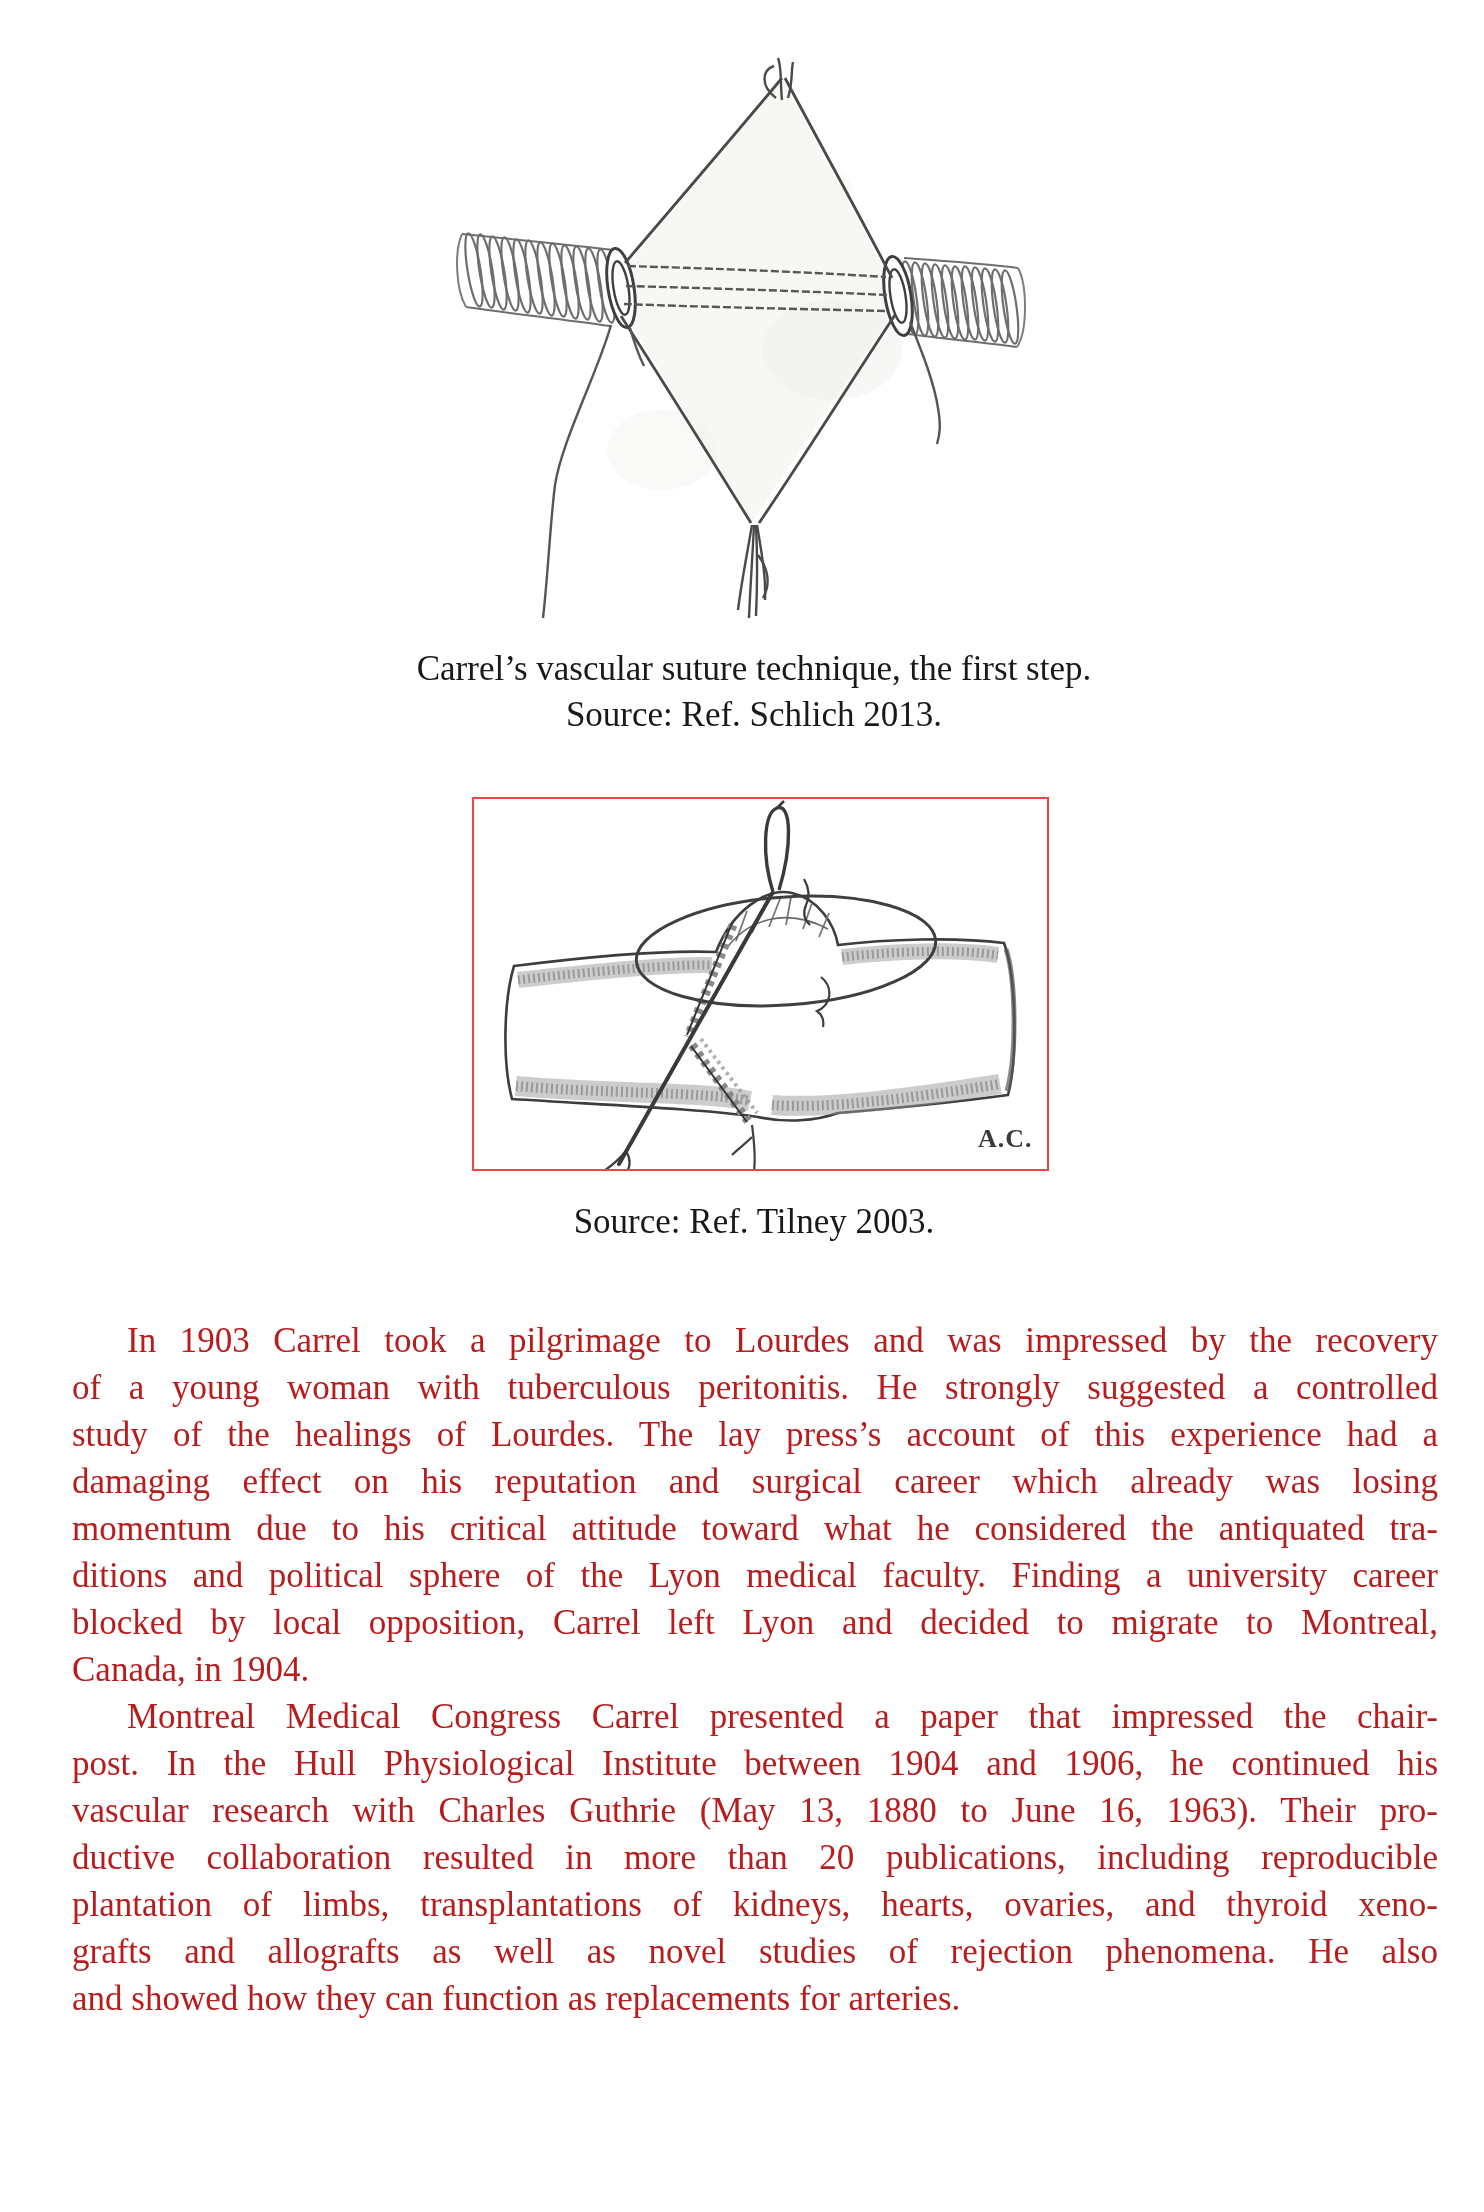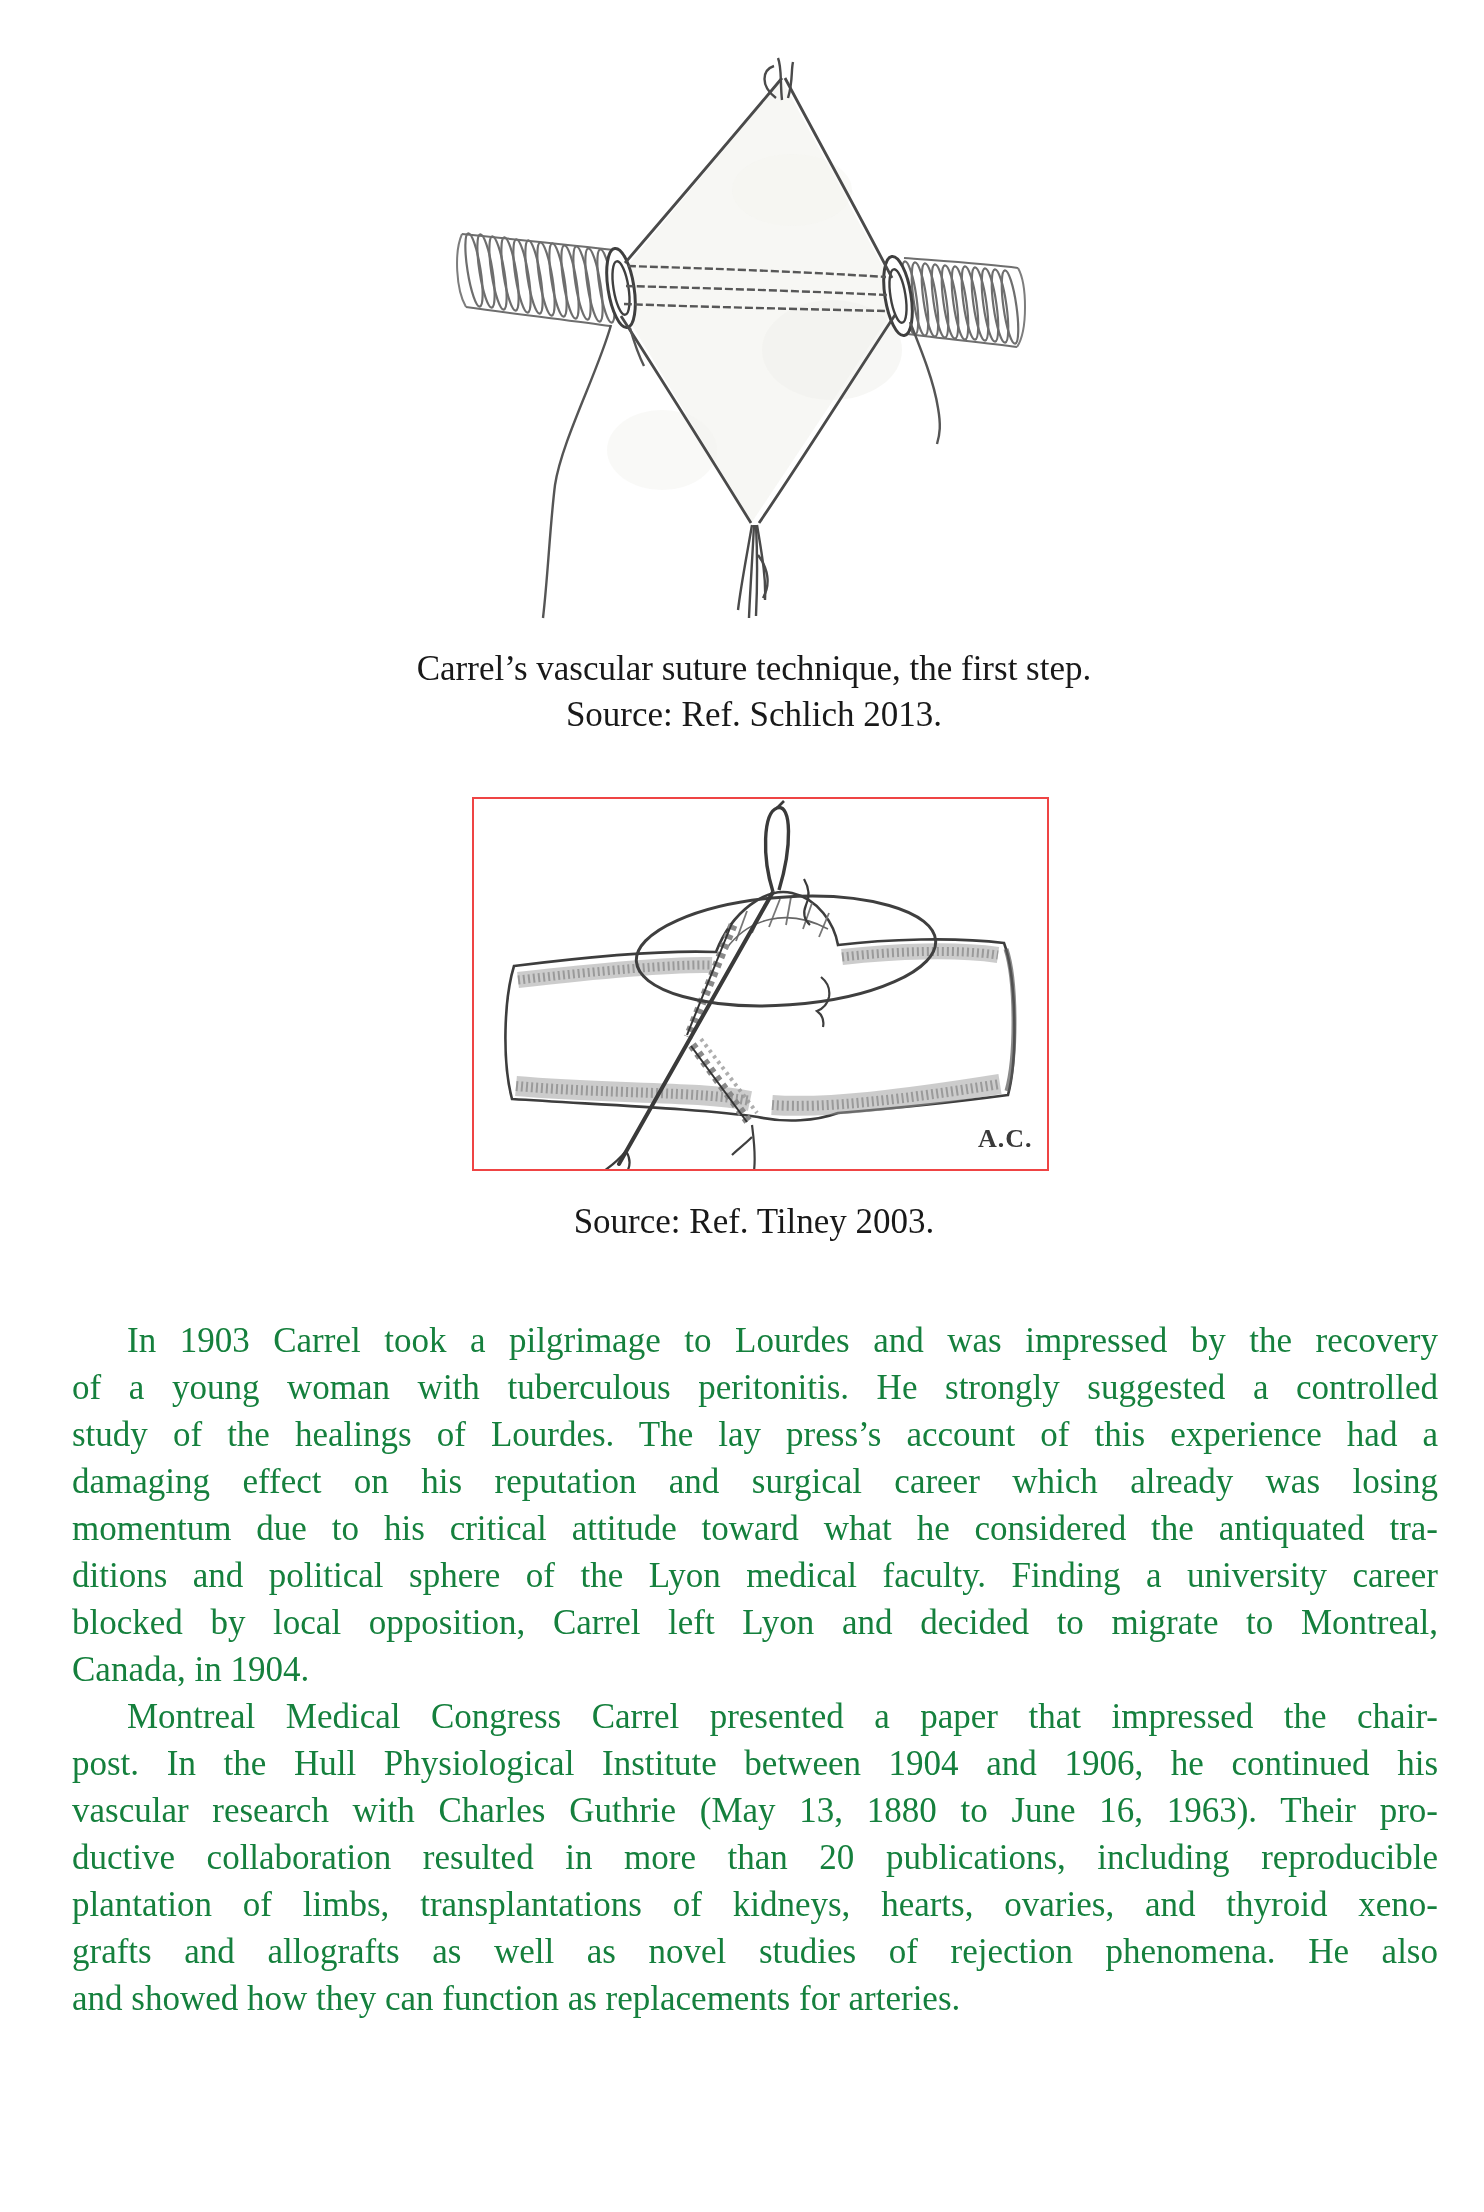--- a/index.html
+++ b/index.html
@@ -11,21 +11,21 @@
   
   #fig1{left:350px;top:20px;width:700px;height:612px;}
   
   .caption{left:0;width:1484px;text-align:center;font-size:35px;line-height:46px;color:#191919;}
   #cap1{top:646px;}
   #cap2{top:1199px;}
   
   #fig2wrap{left:472px;top:797px;width:561px;height:370px;border:2px solid #ef4444;background:#ffffff;}
   
   #bodytext{left:60px;top:1317px;width:1366px;}
-  .bl{font-size:35px;line-height:47px;text-align:justify;text-align-last:justify;color:#15803d;}
+  .bl{font-size:35px;line-height:47px;text-align:justify;text-align-last:justify;color:#b91c1c;}
   .bl.first{text-indent:55px;}
   .bl.plast{text-align-last:left;}
   svg{display:block;}
 </style>
 </head>
 <body>
 
 <div class="abs" id="fig1">
   <svg viewBox="0 0 700 612" width="700" height="612">
     <defs>

